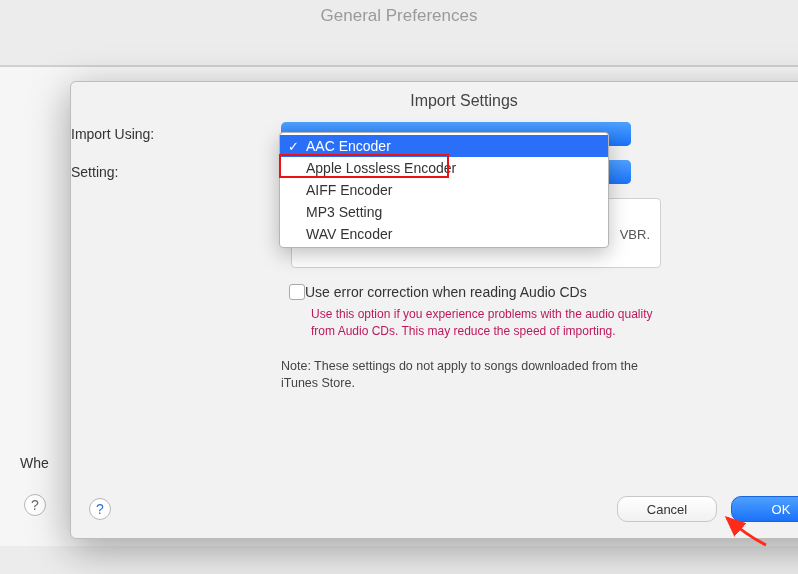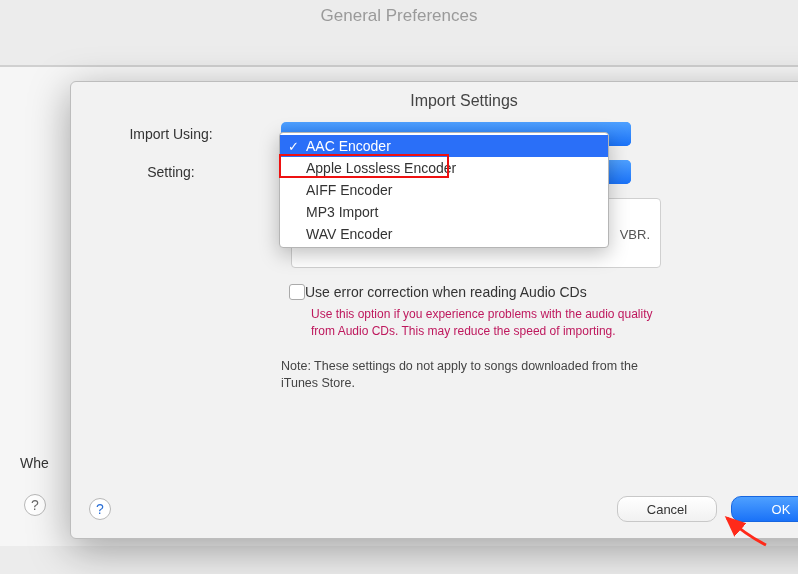--- a/index.html
+++ b/index.html
@@ -98,21 +98,21 @@
       padding: 10px 0 12px;
       font-weight: 500;
     }
     .form-row {
       display: flex;
       align-items: center;
       margin-bottom: 14px;
     }
     .form-label {
       width: 210px;
-      text-align: center;
+      text-align: left;
       padding-right: 10px;
       font-size: 14px;
       color: #333;
     }
     .select-stub {
       width: 350px;
       height: 24px;
       border-radius: 5px;
       background: linear-gradient(#4ea0ff,#1a72f8);
       position: relative;
@@ -299,21 +299,21 @@
       <div class="dd-item">
         <span class="check"></span>
         <span>Apple Lossless Encoder</span>
       </div>
       <div class="dd-item">
         <span class="check"></span>
         <span>AIFF Encoder</span>
       </div>
       <div class="dd-item">
         <span class="check"></span>
-        <span>MP3 Import</span>
+        <span>MP3 Setting</span>
       </div>
       <div class="dd-item">
         <span class="check"></span>
         <span>WAV Encoder</span>
       </div>
     </div>
 
   <div class="highlight-box" style="top:72px; left:208px; width:170px; height:24px;"></div>
 
   <svg class="arrow" style="left:650px; top:428px; width:50px; height:40px;">

